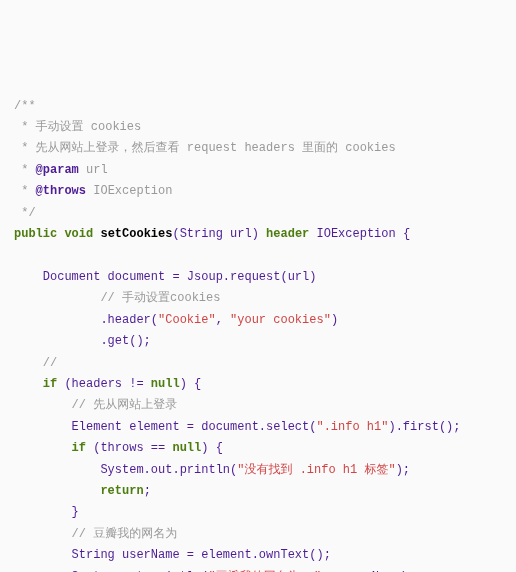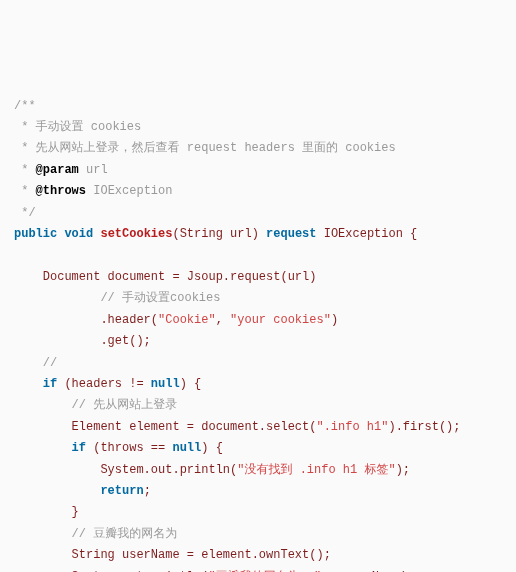--- a/index.html
+++ b/index.html
@@ -9,38 +9,38 @@
     font-family: Consolas, "Courier New", monospace;
     font-size: 12px;
     line-height: 21.4px;
     color: #333;
     white-space: pre;
     position: relative;
     width: 516px;
     box-sizing: border-box;
   }
   .c-comment { color: #999999; }
-  .c-keyword { color: #0369a1; font-weight: bold; }
-  .c-tag { color: #000000; font-weight: bold; margin-top: 8px; }
-  .c-methoddef { color: #b91c1c; font-weight: bold; }
+  .c-keyword { color: #4d7c0f; font-weight: bold; }
+  .c-tag { color: #4c1d95; font-weight: bold; margin-top: 8px; }
+  .c-methoddef { color: #000000; font-weight: bold; }
   .c-string { color: #d14444; }
-  .c-plain { color: #7f1d1d; }
+  .c-plain { color: #4c1d95; }
 </style>
 </head>
 <body>
 
 
 
 <div><span class="c-comment">/**</span>
 <span class="c-comment"><span> * </span><span>手动设置 cookies</span></span>
 <span class="c-comment"><span> * </span><span>先从网站上登录，然后查看 request headers 里面的 cookies</span></span>
 <span class="c-comment"><span> * </span><span class="c-tag">@param</span><span> url</span></span>
 <span class="c-comment"><span> * </span><span class="c-tag">@throws</span><span> IOException</span></span>
 <span class="c-comment"> */</span>
-<span class="c-keyword">public</span> <span class="c-keyword">void</span> <span class="c-methoddef">setCookies</span><span class="c-plain">(String url) </span><span class="c-keyword">request</span><span class="c-plain"> IOException {</span>
+<span class="c-keyword">public</span> <span class="c-keyword">void</span> <span class="c-methoddef">setCookies</span><span class="c-plain">(String url) </span><span class="c-keyword">header</span><span class="c-plain"> IOException {</span>
 
 <span class="c-plain">    Document document = Jsoup.request(url)</span>
 <span><span class="c-plain">            </span><span class="c-comment">// 手动设置cookies</span></span>
 <span><span class="c-plain">            .header(</span><span class="c-string">"Cookie"</span><span class="c-plain">, </span><span class="c-string">"your cookies"</span><span class="c-plain">)</span></span>
 <span class="c-plain">            .get();</span>
 <span><span class="c-plain">    </span><span class="c-comment">//</span></span>
 <span><span class="c-plain">    </span><span class="c-keyword">if</span><span class="c-plain"> (headers != </span><span class="c-keyword">null</span><span class="c-plain">) {</span></span>
 <span><span class="c-plain">        </span><span class="c-comment">// 先从网站上登录</span></span>
 <span><span class="c-plain">        Element element = document.select(</span><span class="c-string">".info h1"</span><span class="c-plain">).first();</span></span>
 <span><span class="c-plain">        </span><span class="c-keyword">if</span><span class="c-plain"> (throws == </span><span class="c-keyword">null</span><span class="c-plain">) {</span></span>

